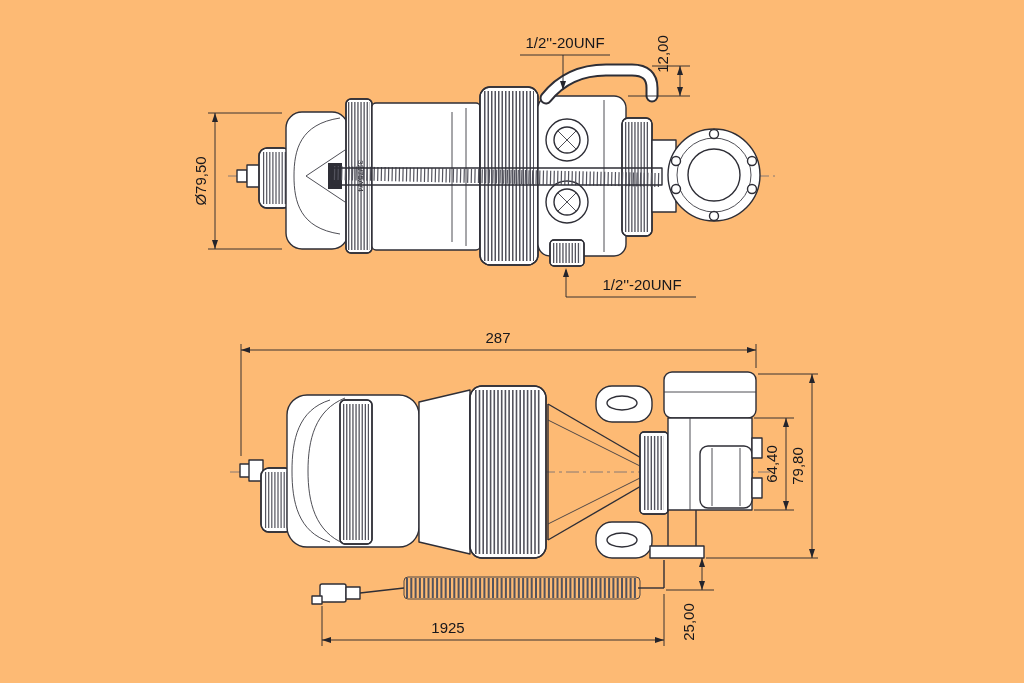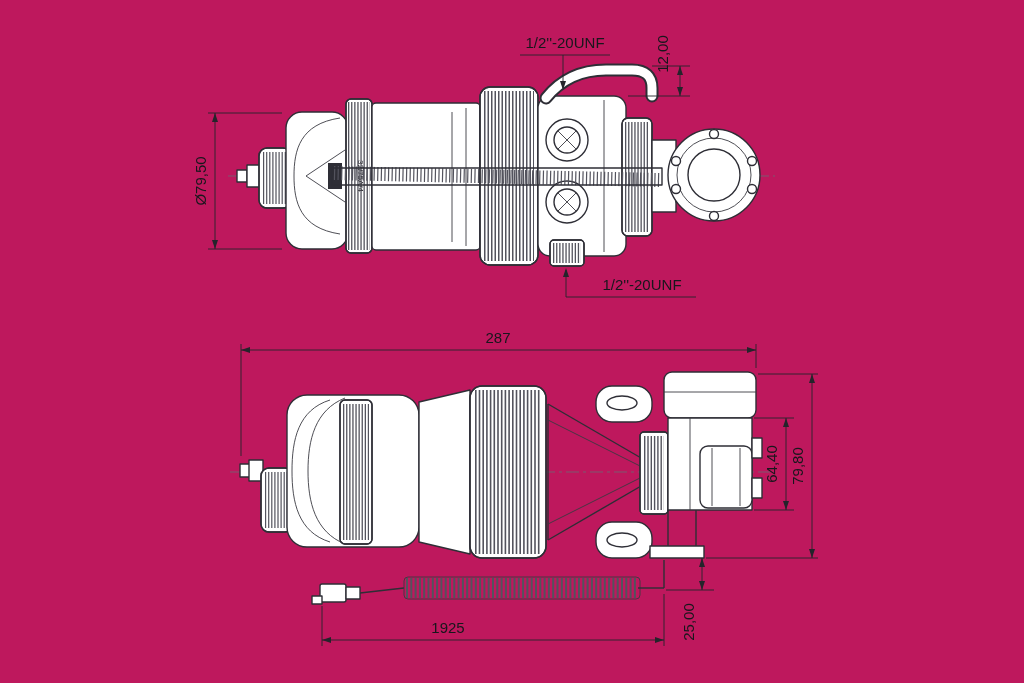--- a/index.html
+++ b/index.html
@@ -1,17 +1,17 @@
 <!DOCTYPE html>
 <html><head>
 <meta charset="utf-8">
 <style>
   html,body { margin:0; padding:0; background:#ffffff; }
   .canvas {
-    position:relative; width:1024px; height:683px; background:#be185d;
+    position:relative; width:1024px; height:683px; background:#fdba74;
     font-family:"Liberation Sans", sans-serif; overflow:hidden;
   }
   svg { display:block; }
   .ln   { stroke:#2e2e36; stroke-width:1.4; fill:none; stroke-linejoin:round; }
   .lnw  { stroke:#2e2e36; stroke-width:1.4; fill:#ffffff; stroke-linejoin:round; }
   .thin { stroke:#3a3a42; stroke-width:0.9; fill:none; }
   .hatch{ stroke:#53535d; fill:none; }
   .dark { fill:#2e2e36; stroke:none; }
   .cl   { stroke:#6a6a74; stroke-width:0.8; fill:none; stroke-dasharray:13 4 3 4; }
   .dim  { stroke:#24242b; stroke-width:0.9; fill:none; }

